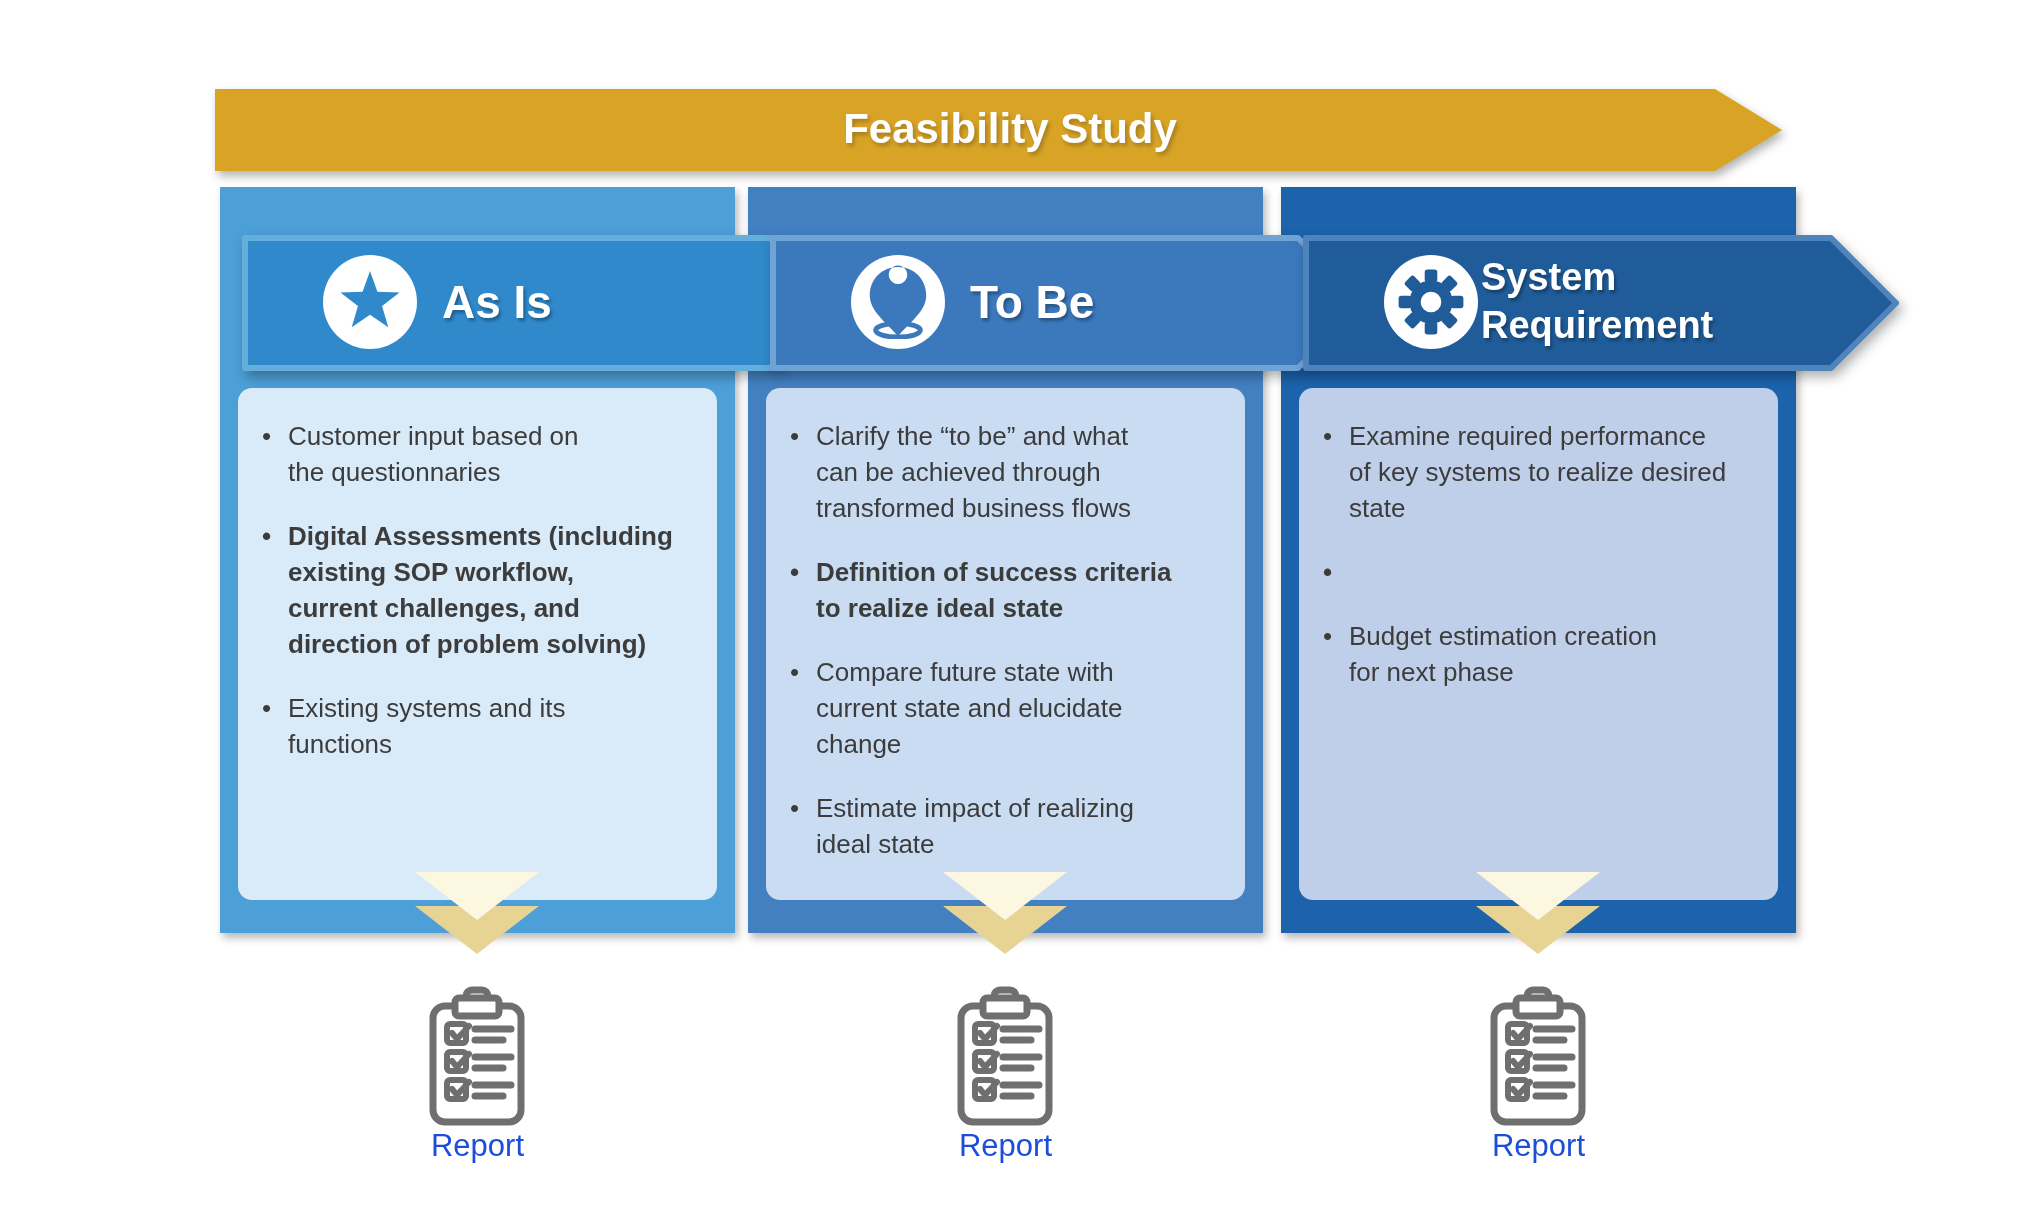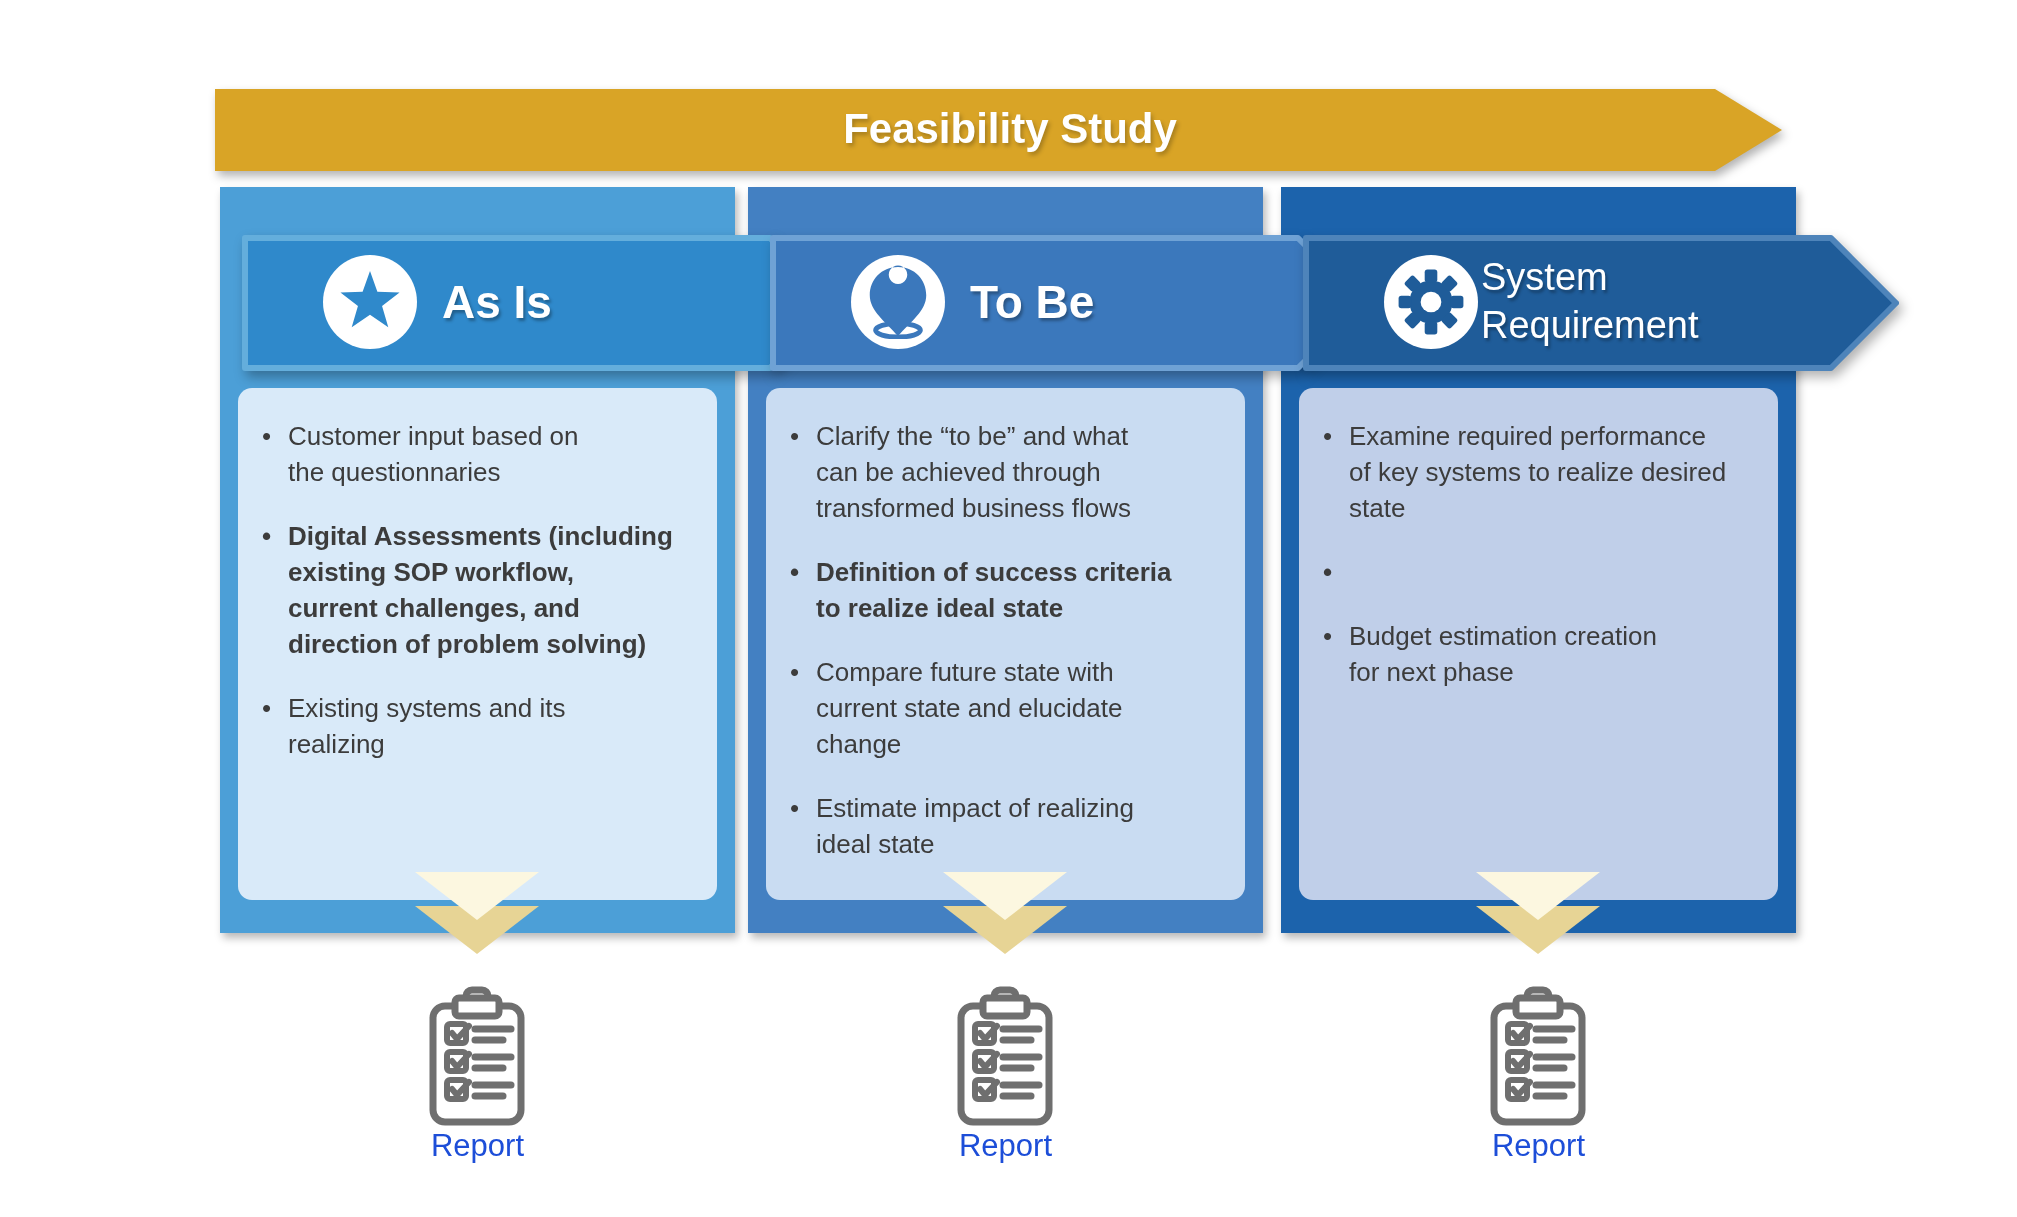--- a/index.html
+++ b/index.html
@@ -32,21 +32,21 @@
     background:#ffffff;border-radius:50%;
     display:flex;align-items:center;justify-content:center;
   }
   .phase-title-single{
     position:absolute;left:222px;top:272px;width:320px;height:60px;z-index:6;
     color:#ffffff;font-size:46px;font-weight:700;line-height:60px;
     text-shadow:2px 3px 3px rgba(0,0,0,0.30);
   }
   .phase-title-double{
     position:absolute;left:200px;top:253px;width:330px;z-index:6;
-    color:#ffffff;font-size:38px;font-weight:400;line-height:48px;
+    color:#ffffff;font-size:38px;font-weight:700;line-height:48px;
     white-space:pre-line;
     text-shadow:2px 3px 3px rgba(0,0,0,0.30);
   }
   
   .panel{
     position:absolute;left:18px;top:388px;width:479px;height:512px;
     border-radius:14px;
   }
   ul.bullets{
     list-style:none;margin:0;padding:30px 10px 0 24px;
@@ -100,21 +100,21 @@
         <li class="bold">
             <span class="dot">•</span>
             <span class="btext">Digital Assessments (including
 existing SOP workflow,
 current challenges, and
 direction of problem solving)</span>
           </li>
         <li>
             <span class="dot">•</span>
             <span class="btext">Existing systems and its
-realizing</span>
+functions</span>
           </li>
       </ul>
     </div>
 
     <svg class="chevrons-svg" width="124" height="84" viewBox="0 0 124 84">
       <polygon points="0,34 124,34 62,82" fill="#E7D495"></polygon>
       <polygon points="0,0 124,0 62,48" fill="#FCF7E0"></polygon>
     </svg>
 
     <svg class="clipboard-svg" width="120" height="150" viewBox="0 0 120 150">

